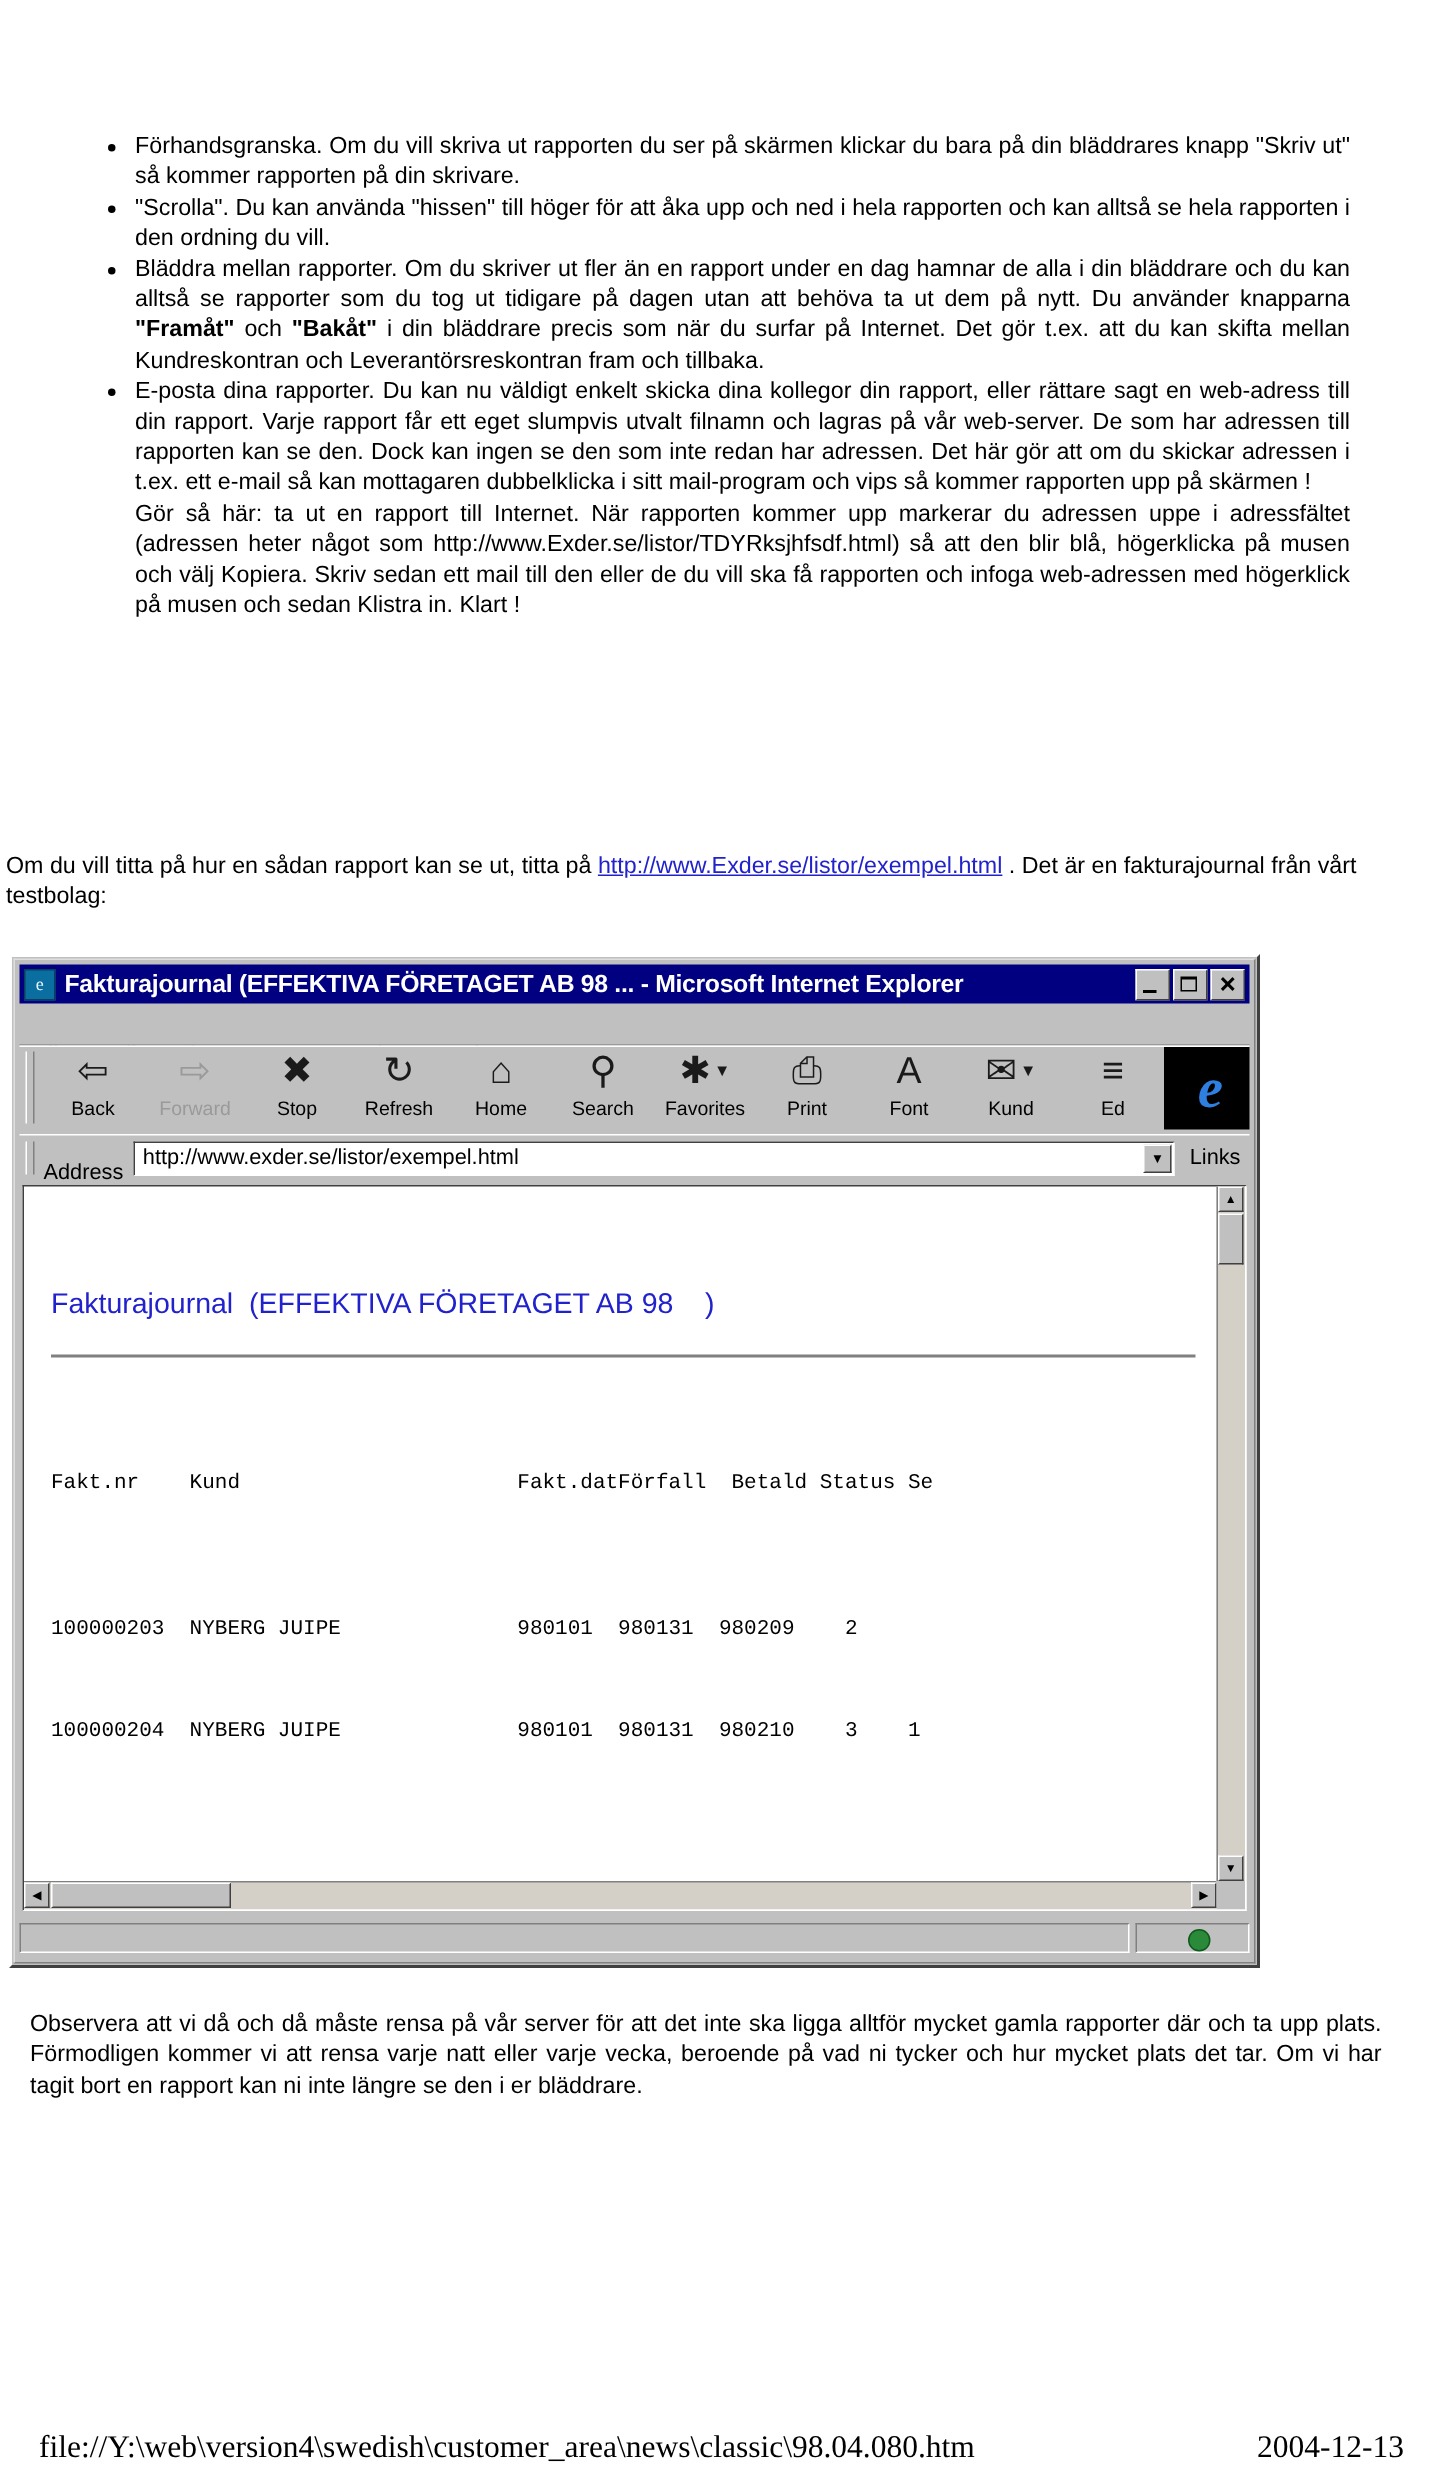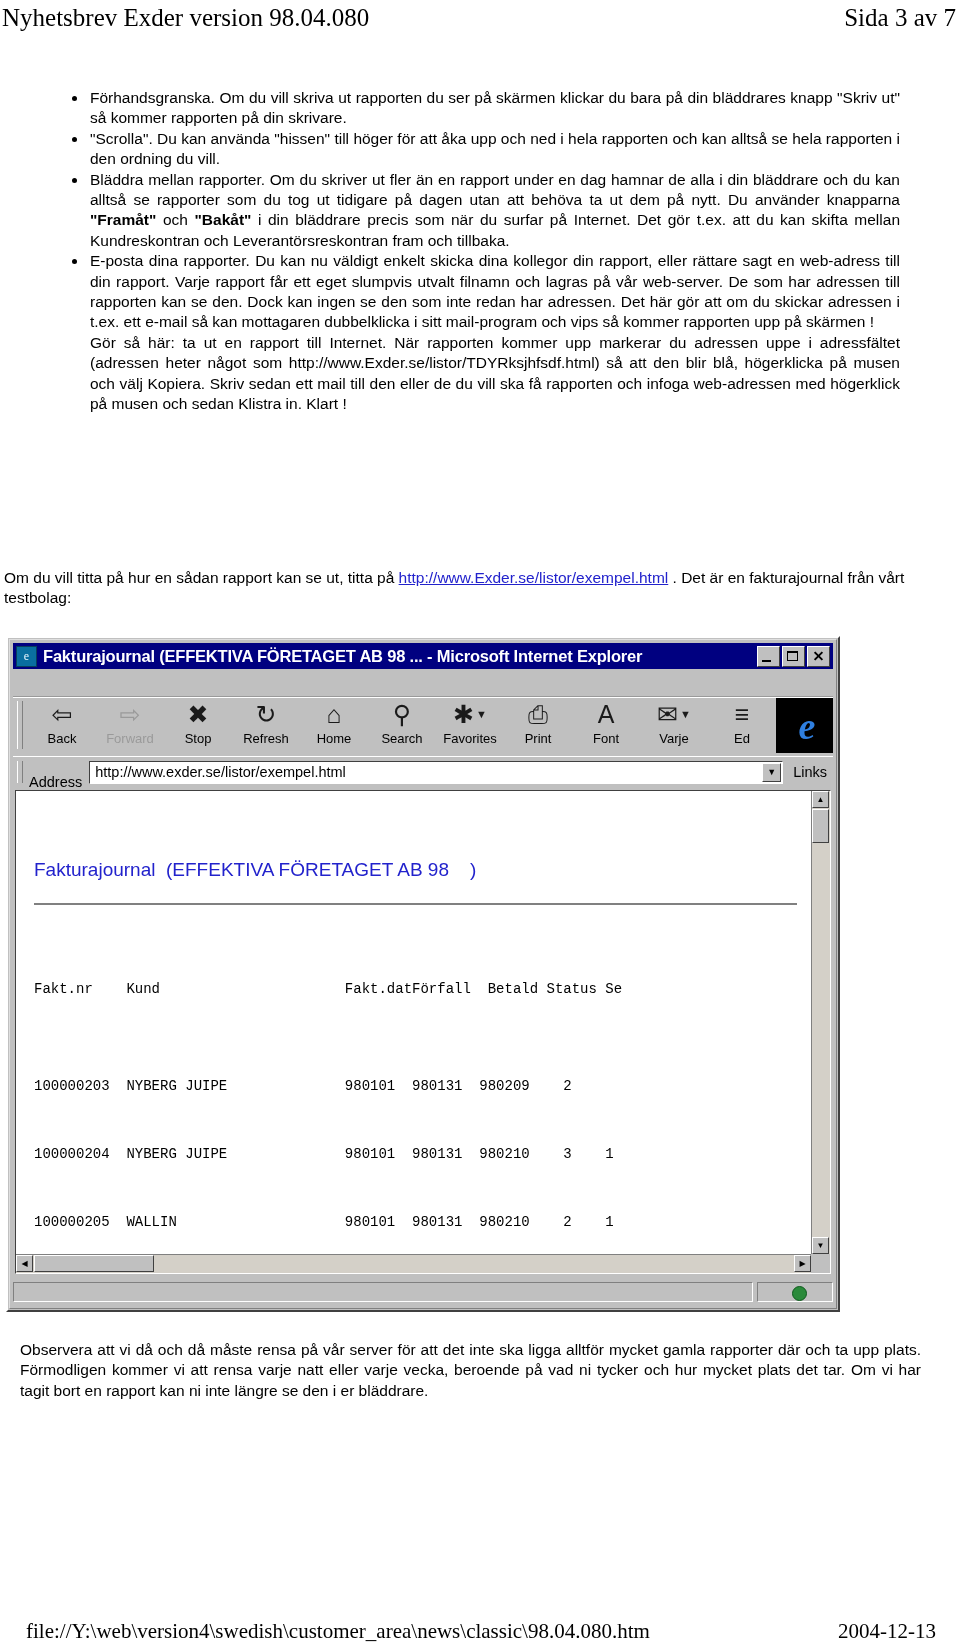--- a/index.html
+++ b/index.html
@@ -237,24 +237,20 @@
     font-family:"Liberation Serif",serif;font-size:21px;
   }
   .doc-footer .ft-left{position:absolute;left:26px;top:0;white-space:nowrap;}
   .doc-footer .ft-right{position:absolute;right:24px;top:0;white-space:nowrap;}
 </style>
 </head>
 <body>
 
 <div class="page">
 
-  <div class="doc-header">
-    <div class="hdr-left">Nyhetsbrev Exder version 98.04.080</div>
-    <div class="hdr-right">Sida 3 av 7</div>
-  </div>
 
   <div class="body-copy">
     <ul class="bullets">
 
       <li>
         <span>Förhandsgranska.</span><span> Om du vill skriva ut rapporten du ser på skärmen klickar du bara på din bläddrares knapp "Skriv ut" så kommer rapporten på din skrivare.</span>
       </li>
 
       <li>
         <span>"Scrolla".</span><span> Du kan använda "hissen" till höger för att åka upp och ned i hela rapporten och kan alltså se hela rapporten i den ordning du vill.</span>
@@ -354,21 +350,21 @@
         <div class="tbtn">
           <div class="ico">A</div>
           <div class="lbl">Font</div>
         </div>
 
         <div class="tbtn">
           <div class="ico">
               <span>✉</span>
               <span class="caret">▼</span>
             </div>
-          <div class="lbl">Varje</div>
+          <div class="lbl">Kund</div>
         </div>
 
         <div class="tbtn">
           <div class="ico">≡</div>
           <div class="lbl">Ed</div>
         </div>
 
         <div class="ie-logo">e</div>
       </div>
 
@@ -385,21 +381,20 @@
       </div>
 
       <div class="content">
         <div class="page-body">
           <div class="rpt-title">Fakturajournal  (EFFEKTIVA FÖRETAGET AB 98    )</div>
           <div class="rpt-hr"></div>
           <div class="rpt-table">
             <div class="thead">Fakt.nr    Kund                      Fakt.datFörfall  Betald Status Se</div>
             <div>100000203  NYBERG JUIPE              980101  980131  980209    2</div>
             <div>100000204  NYBERG JUIPE              980101  980131  980210    3    1</div>
-            <div>100000205  WALLIN                    980101  980131  980210    2    1</div>
             
             
             
             
             
             
             
           </div>
         </div>
 

